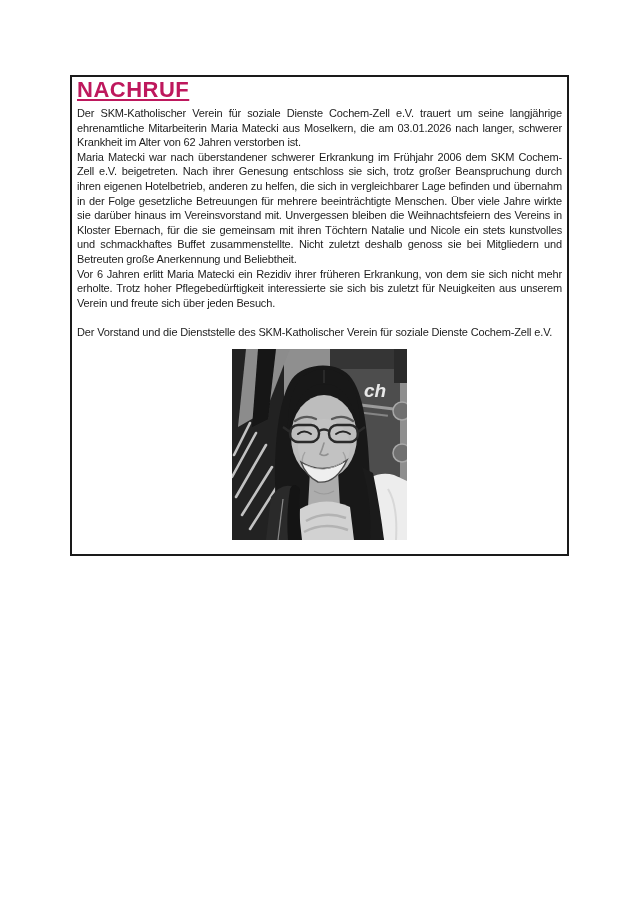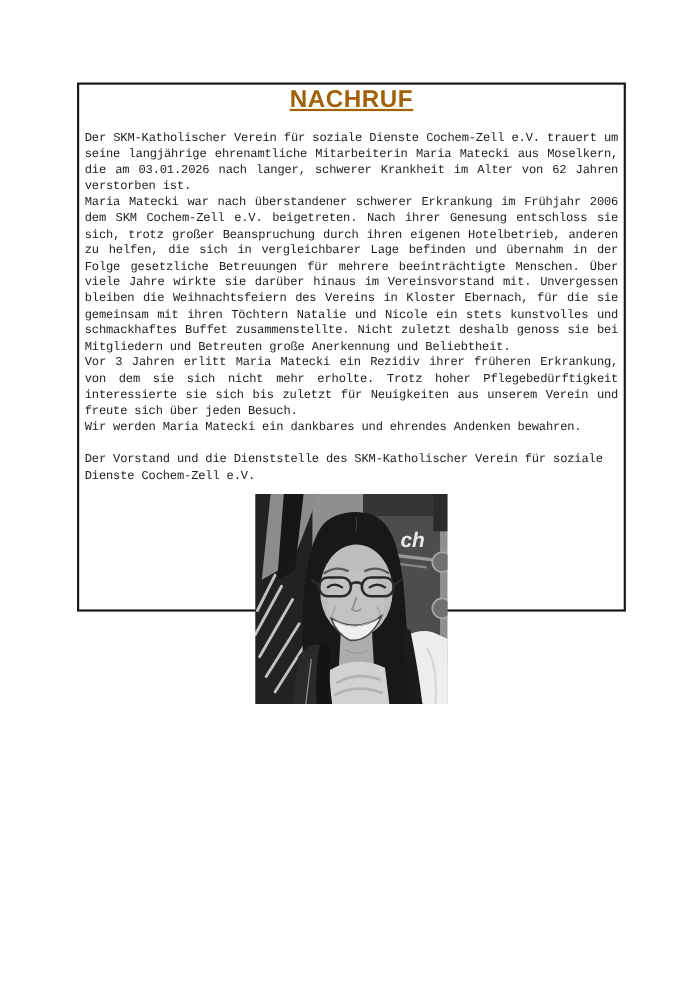--- a/index.html
+++ b/index.html
@@ -23,60 +23,58 @@
     position: absolute;
     left: 70px;
     top: 75px;
     width: 499px;
     height: 481px;
     border: 2px solid var(--border-color);
     padding: 1px 5px 0 5px;
     background: #ffffff;
   }
   .title {
-    text-align: center;
+    text-align: left;
     font-size: 22px;
     line-height: 24px;
     font-weight: bold;
     letter-spacing: 0.5px;
-    color: #a16207;
+    color: #be185d;
     text-decoration: underline;
     text-decoration-thickness: 2px;
     text-underline-offset: 2px;
-    margin-bottom: 17px;
+    margin-bottom: 4px;
   }
   .body-text {
     font-size: 11px;
     line-height: 14.6px;
     letter-spacing: -0.15px;
     text-align: justify;
     color: var(--text-color);
-    font-family: Liberation Mono, monospace;
   }
   .closing {
     margin-top: 15px;
     text-align: left;
   }
   .photo-wrap {
     width: 175px;
     height: 191px;
     margin: 9px auto 0 auto;
   }
   .photo-wrap svg { display: block; width: 100%; height: 100%; }
 </style>
 </head>
 <body>
 
 <div class="page">
   <div class="notice-box">
     <div class="title">NACHRUF</div>
     <p class="body-text">Der SKM-Katholischer Verein für soziale Dienste Cochem-Zell e.V. trauert um seine langjährige ehrenamtliche Mitarbeiterin Maria Matecki aus Moselkern, die am 03.01.2026 nach langer, schwerer Krankheit im Alter von 62 Jahren verstorben ist.</p>
     <p class="body-text">Maria Matecki war nach überstandener schwerer Erkrankung im Frühjahr 2006 dem SKM Cochem-Zell e.V. beigetreten. Nach ihrer Genesung entschloss sie sich, trotz großer Beanspruchung durch ihren eigenen Hotelbetrieb, anderen zu helfen, die sich in vergleichbarer Lage befinden und übernahm in der Folge gesetzliche Betreuungen für mehrere beeinträchtigte Menschen. Über viele Jahre wirkte sie darüber hinaus im Vereinsvorstand mit. Unvergessen bleiben die Weihnachtsfeiern des Vereins in Kloster Ebernach, für die sie gemeinsam mit ihren Töchtern Natalie und Nicole ein stets kunstvolles und schmackhaftes Buffet zusammenstellte. Nicht zuletzt deshalb genoss sie bei Mitgliedern und Betreuten große Anerkennung und Beliebtheit.</p>
-    <p class="body-text">Vor 3 Jahren erlitt Maria Matecki ein Rezidiv ihrer früheren Erkrankung, von dem sie sich nicht mehr erholte. Trotz hoher Pflegebedürftigkeit interessierte sie sich bis zuletzt für Neuigkeiten aus unserem Verein und freute sich über jeden Besuch.</p>
-    <p class="body-text">Wir werden Maria Matecki ein dankbares und ehrendes Andenken bewahren.</p>
+    <p class="body-text">Vor 6 Jahren erlitt Maria Matecki ein Rezidiv ihrer früheren Erkrankung, von dem sie sich nicht mehr erholte. Trotz hoher Pflegebedürftigkeit interessierte sie sich bis zuletzt für Neuigkeiten aus unserem Verein und freute sich über jeden Besuch.</p>
     <p class="body-text closing">Der Vorstand und die Dienststelle des SKM-Katholischer Verein für soziale Dienste Cochem-Zell e.V.</p>
 
     <div class="photo-wrap" role="img" aria-label="Black-and-white portrait photo of a smiling woman with glasses and long dark hair">
       <svg viewBox="0 0 175 191" xmlns="http://www.w3.org/2000/svg" aria-hidden="true">
         <defs>
           <filter id="soft">
               <feGaussianBlur stdDeviation="0.6"></feGaussianBlur>
             </filter>
         </defs>
 

